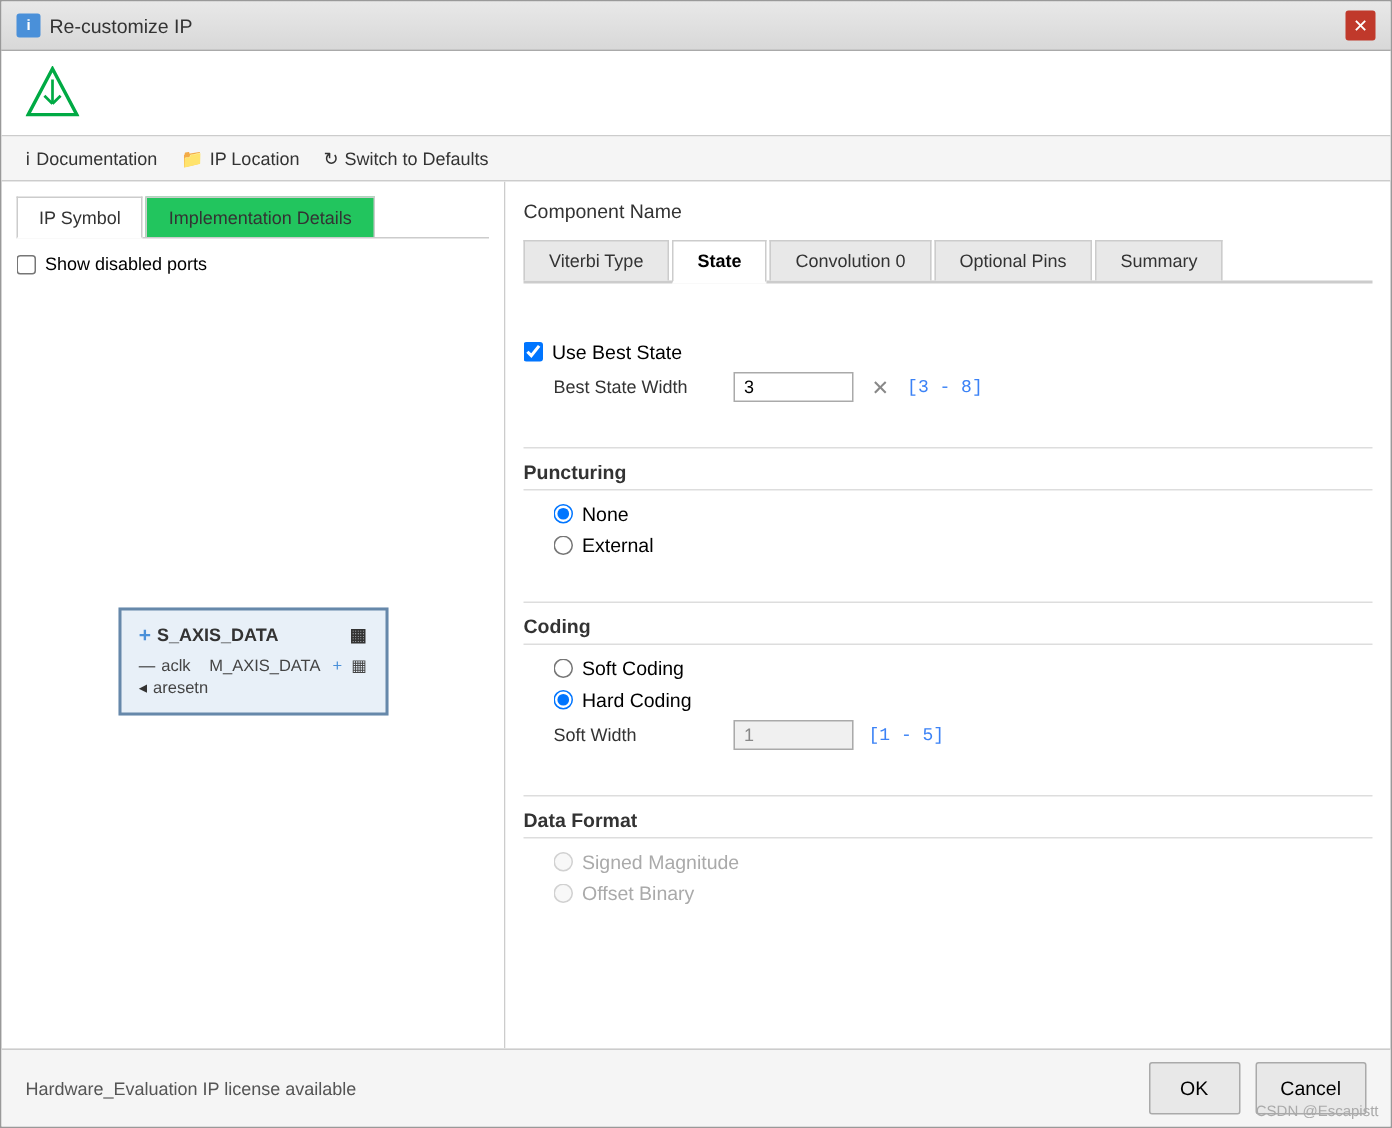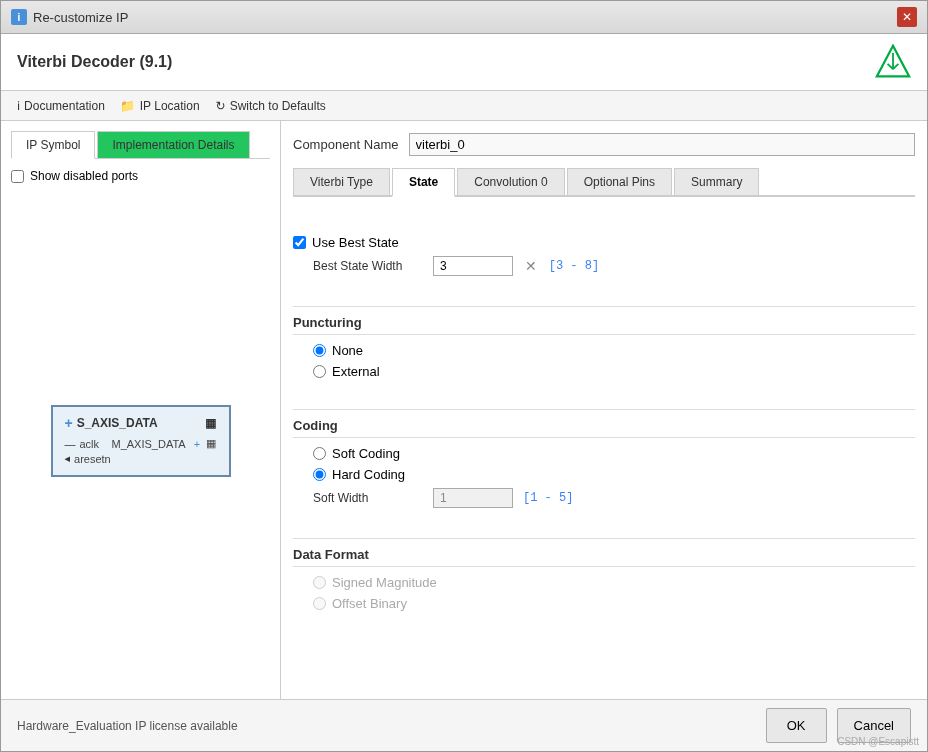--- a/index.html
+++ b/index.html
@@ -95,21 +95,21 @@
       display: flex;
       align-items: center;
       gap: 4px;
     }
     .main-content {
       display: flex;
       flex: 1;
       overflow: hidden;
     }
     .left-panel {
-      width: 280px;
+      width: 336px;
       border-right: 1px solid #ccc;
       background: white;
       display: flex;
       flex-direction: column;
       padding: 10px;
     }
     .tabs-row {
       display: flex;
       border-bottom: 1px solid #ccc;
       margin-bottom: 10px;
@@ -339,21 +339,20 @@
     <div class="title-bar-left">
       <div class="title-icon">
         <span>i</span>
       </div>
       <span class="title-text">Re-customize IP</span>
     </div>
     <button class="close-btn">✕</button>
   </div>
 
   <div class="app-header">
-    <span class="app-title">Viterbi Decoder (9.1)</span>
     <svg class="arrow-logo" viewBox="0 0 40 40">
       <polygon points="20,2 38,36 2,36" fill="none" stroke="#00aa44" stroke-width="2.5"></polygon>
       <line x1="20" y1="10" x2="20" y2="28" stroke="#00aa44" stroke-width="2"></line>
       <line x1="14" y1="22" x2="20" y2="28" stroke="#00aa44" stroke-width="2"></line>
       <line x1="26" y1="22" x2="20" y2="28" stroke="#00aa44" stroke-width="2"></line>
     </svg>
   </div>
 
   <div class="toolbar">
     <button class="toolbar-btn">
@@ -402,21 +401,20 @@
             </div>
           </div>
         </div>
       </div>
     </div>
 
     <div class="right-panel">
 
       <div class="component-name-row">
         <span class="component-label">Component Name</span>
-        <input class="component-input" type="text" value="viterbi_0" style="">
       </div>
 
       <div class="config-tabs">
         <div class="config-tab">Viterbi Type</div>
         <div class="config-tab active">State</div>
         <div class="config-tab">Convolution 0</div>
         <div class="config-tab">Optional Pins</div>
         <div class="config-tab">Summary</div>
       </div>
 

